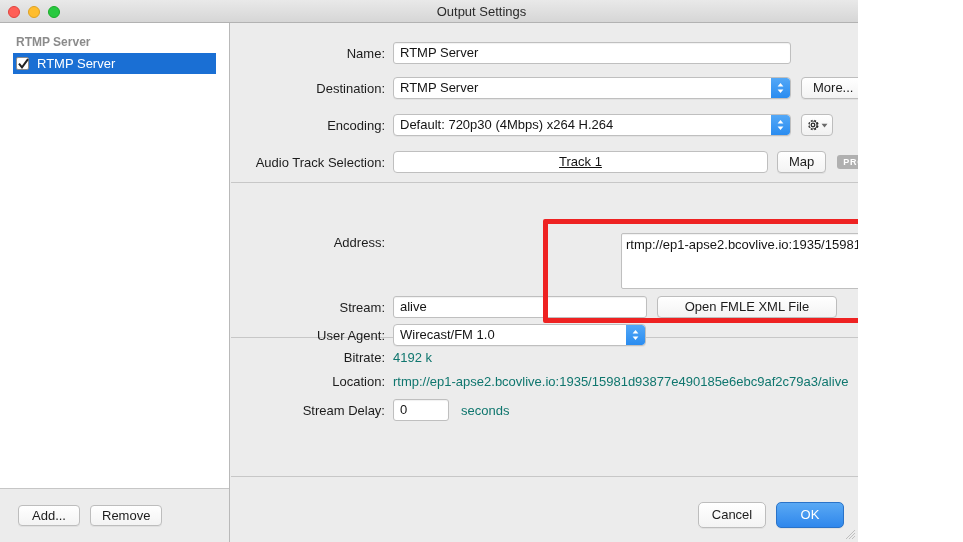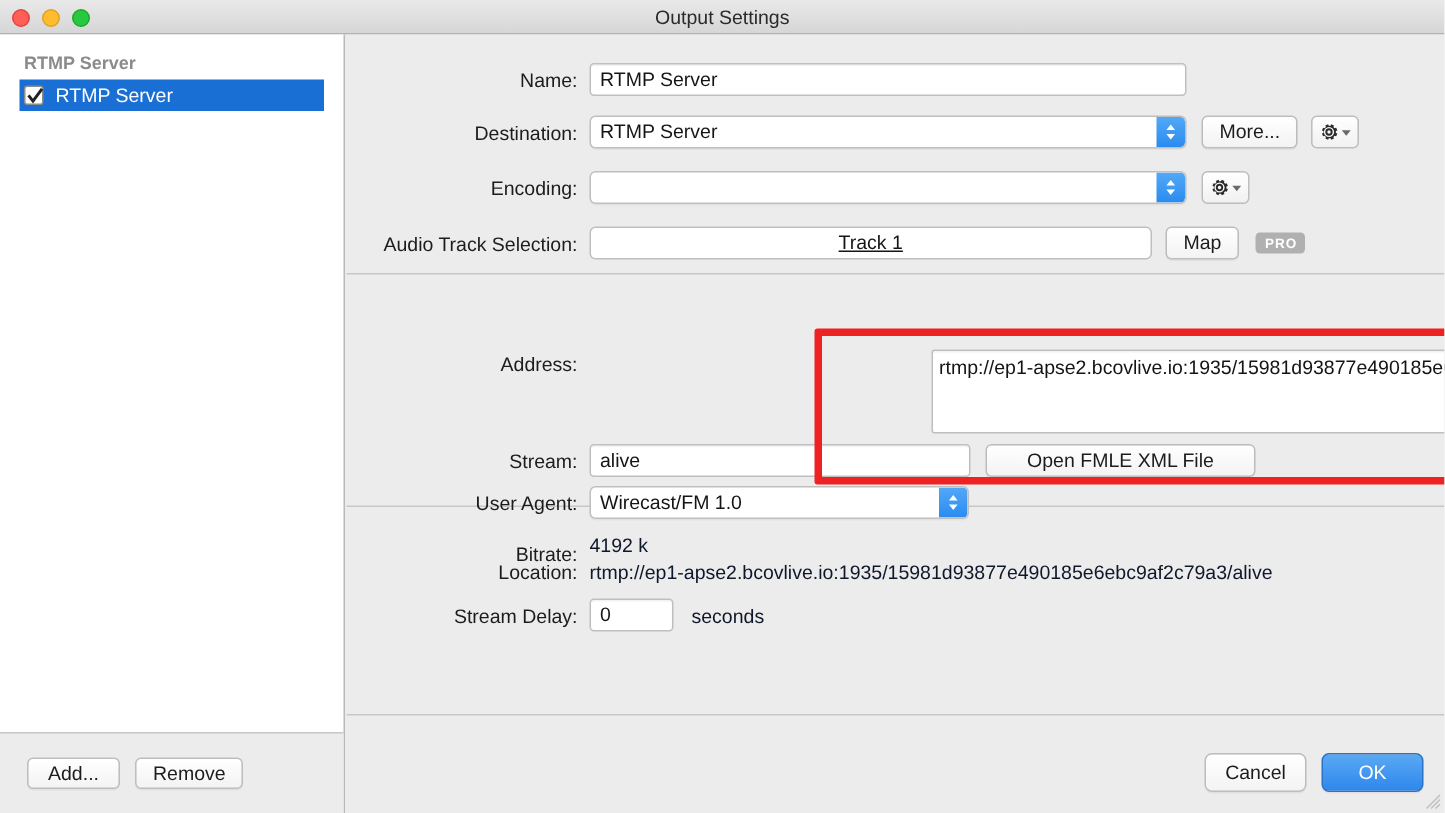--- a/index.html
+++ b/index.html
@@ -5,21 +5,21 @@
   * { box-sizing: border-box; }
   html, body {
     margin: 0; padding: 0;
     width: 963px; height: 542px;
     overflow: hidden;
     font-family: "Liberation Sans", sans-serif;
     -webkit-font-smoothing: antialiased;
   }
   #window {
     position: relative;
-    width: 963px; height: 542px;
+    width: 858px; height: 542px;
     background: #ececec;
     overflow: hidden;
   }
 
   
   #titlebar {
     position: absolute; top: 0; left: 0;
     width: 963px; height: 23px;
     background: linear-gradient(to bottom, #e9e9e9 0%, #d6d6d6 100%);
     border-bottom: 1px solid #b2b2b2;
@@ -140,21 +140,21 @@
 
   #addrbox {
     position: absolute; left: 390px; top: 210px;
     width: 442px; height: 56px;
     background: #ffffff; border: 1px solid #bfbfbf;
     border-radius: 2px; box-shadow: inset 0 1px 1px rgba(0,0,0,.06);
     font-size: 13px; color: #141414;
     padding: 3px 4px; overflow: hidden; white-space: nowrap;
   }
 
-  .static-val { font-size: 13px; color: #0f172a; white-space: nowrap; }
+  .static-val { font-size: 13px; color: #0f766e; white-space: nowrap; }
 
   #footer-buttons {
     position: absolute; right: 14px; bottom: 14px;
     display: flex; gap: 10px; align-items: center;
   }
   .btn.big { height: 26px; line-height: 24px; min-width: 68px; font-size: 13px; border-radius: 5px; }
   .btn.primary {
     background: linear-gradient(to bottom, #5aa9f4 0%, #2f87ec 100%);
     border: 1px solid #2a73c8; color: #ffffff;
   }
@@ -222,20 +222,21 @@
         </svg>
         <svg width="7" height="7" viewBox="0 0 8 8">
           <path d="M0.6 2 L7.4 2 L4 6.2 Z" fill="#6a6a6a"></path>
         </svg>
       </span>
     </div>
 
     <div class="row" style="left:0; top:91px; width:732px;">
       <span class="lbl" style="width:154px;">Encoding:</span>
       <span class="combo" style="margin-left:8px; width:398px;">
+        <span>Default: 720p30 (4Mbps) x264 H.264</span>
         <span class="stepper">
           <svg width="9" height="14" viewBox="0 0 9 14">
             <path d="M4.5 2 L7.4 5.6 L1.6 5.6 Z" fill="#fff"></path>
             <path d="M4.5 12 L7.4 8.4 L1.6 8.4 Z" fill="#fff"></path>
           </svg>
         </span>
       </span>
       <span class="gear-btn" style="margin-left:10px;">
         <svg width="14" height="14" viewBox="0 0 16 16">
           <path fill="#2b2b2b" d="M8 5.2a2.8 2.8 0 1 0 0 5.6 2.8 2.8 0 0 0 0-5.6zm0 4.1a1.3 1.3 0 1 1 0-2.6 1.3 1.3 0 0 1 0 2.6z"></path>
@@ -274,21 +275,21 @@
         <span class="stepper">
           <svg width="9" height="14" viewBox="0 0 9 14">
             <path d="M4.5 2 L7.4 5.6 L1.6 5.6 Z" fill="#fff"></path>
             <path d="M4.5 12 L7.4 8.4 L1.6 8.4 Z" fill="#fff"></path>
           </svg>
         </span>
       </span>
     </div>
 
     <div class="row" style="left:0; top:327px; width:732px;">
-      <span class="lbl" style="width:154px;margin-top:12px;">Bitrate:</span>
+      <span class="lbl" style="width:154px;">Bitrate:</span>
       <span class="static-val" style="margin-left:8px;">4192 k</span>
     </div>
 
     <div class="row" style="left:0; top:351px; width:732px;">
       <span class="lbl" style="width:154px;">Location:</span>
       <span class="static-val" style="margin-left:8px;">rtmp://ep1-apse2.bcovlive.io:1935/15981d93877e490185e6ebc9af2c79a3/alive</span>
     </div>
 
     <div class="row" style="left:0; top:376px; width:732px;">
       <span class="lbl" style="width:154px;padding-left:28px;">Stream Delay:</span>

